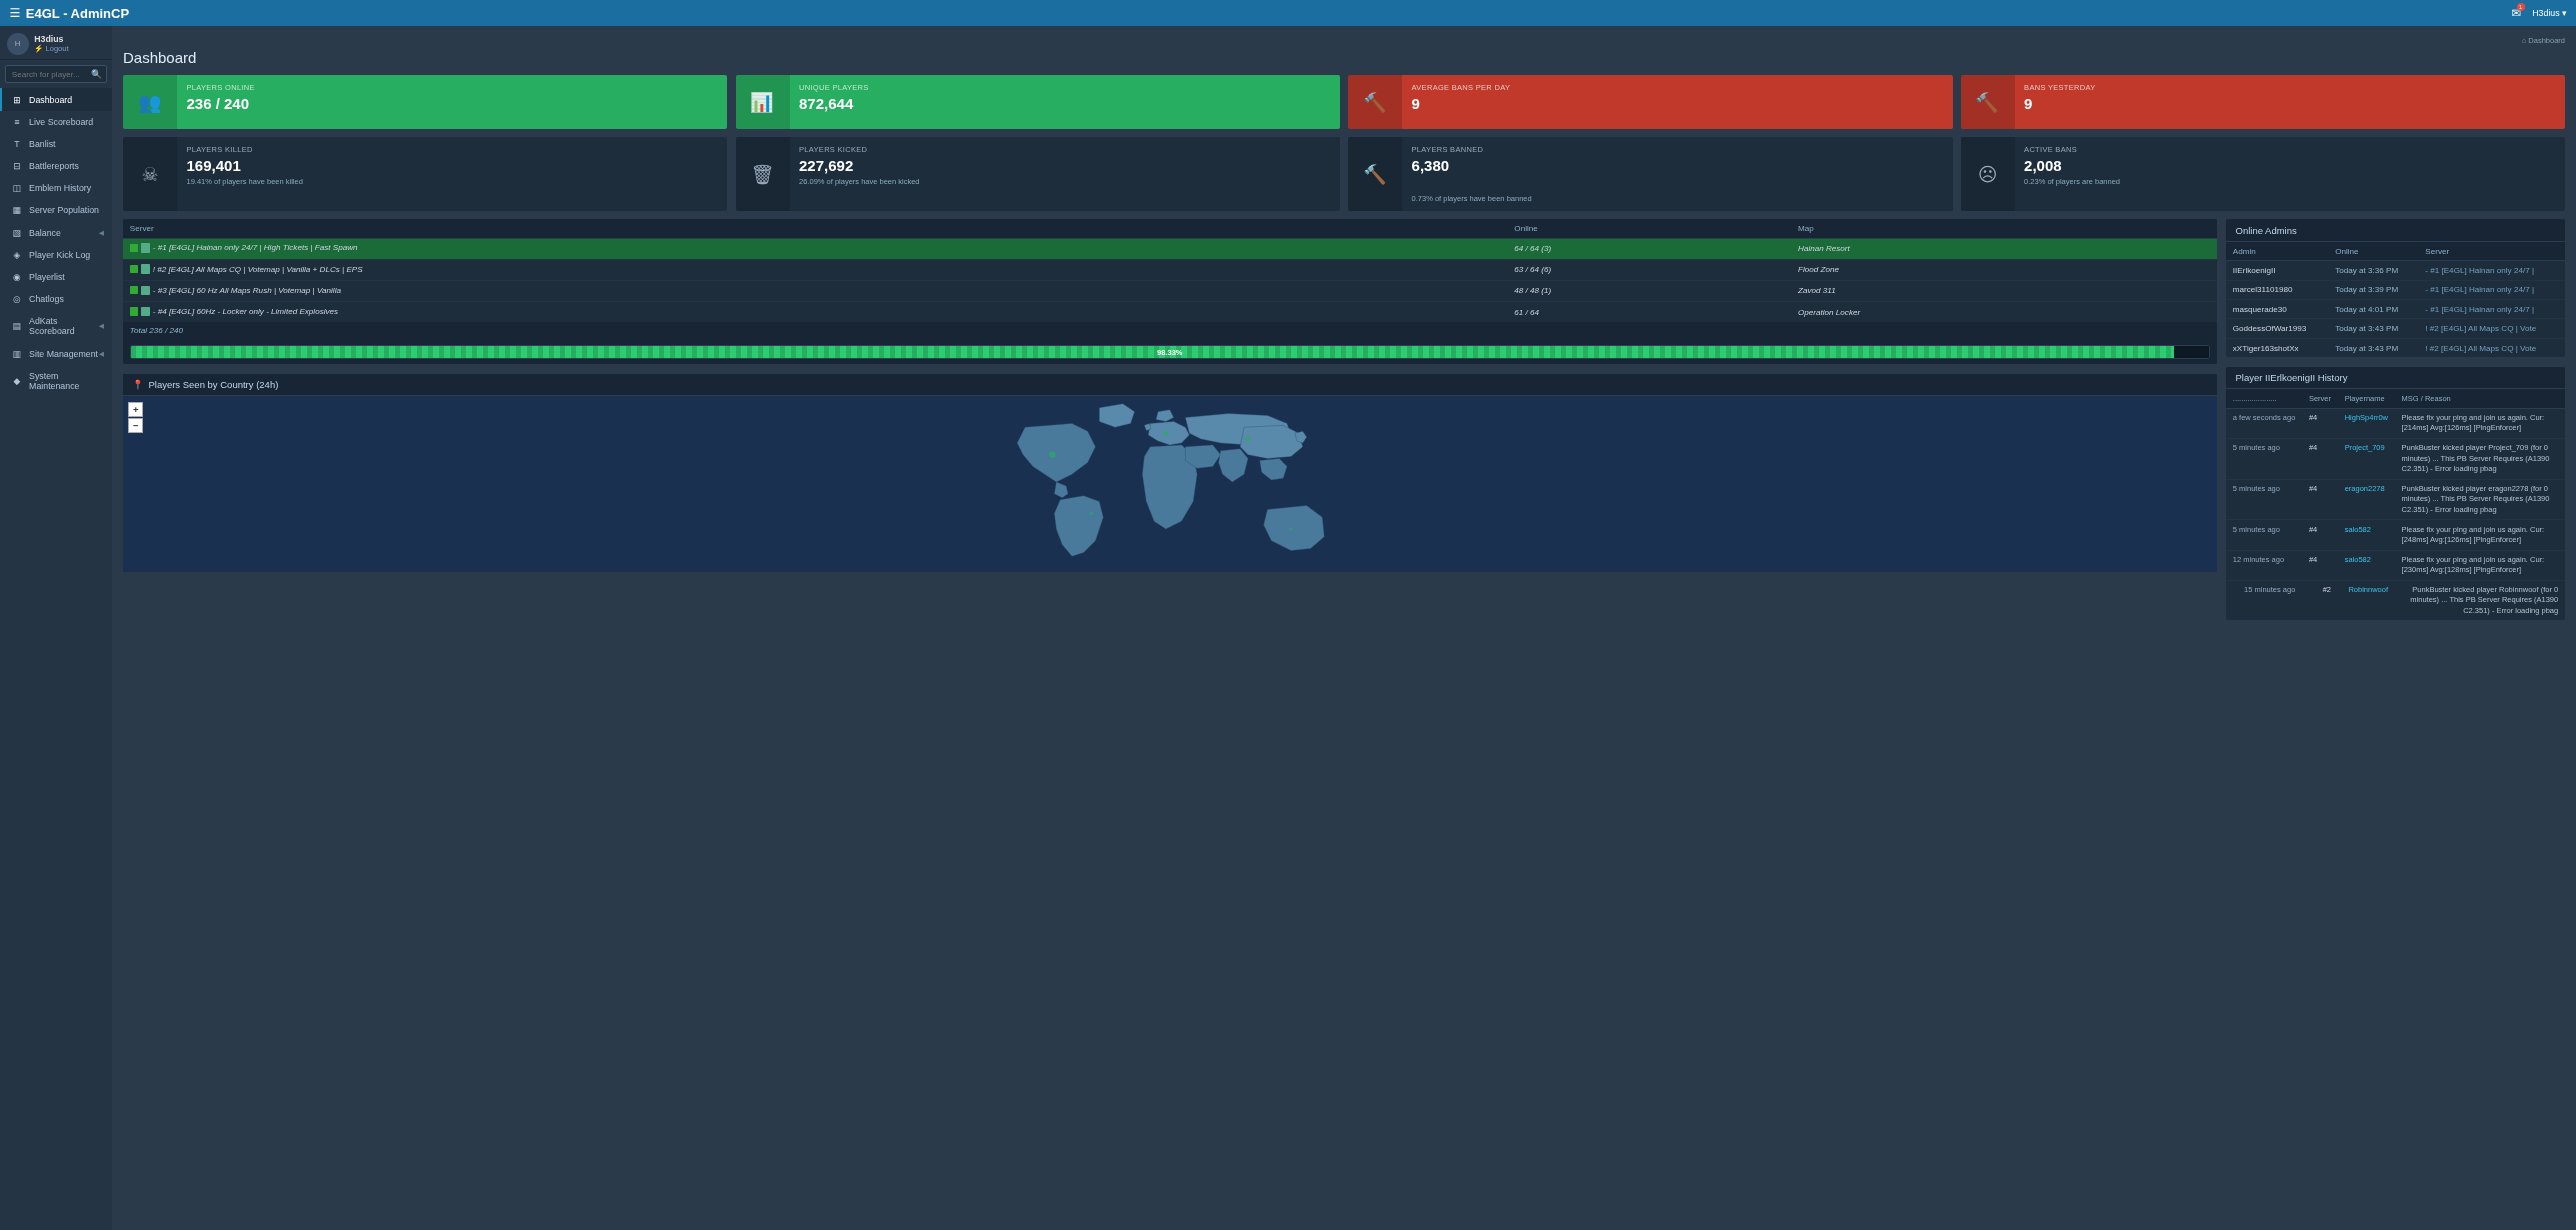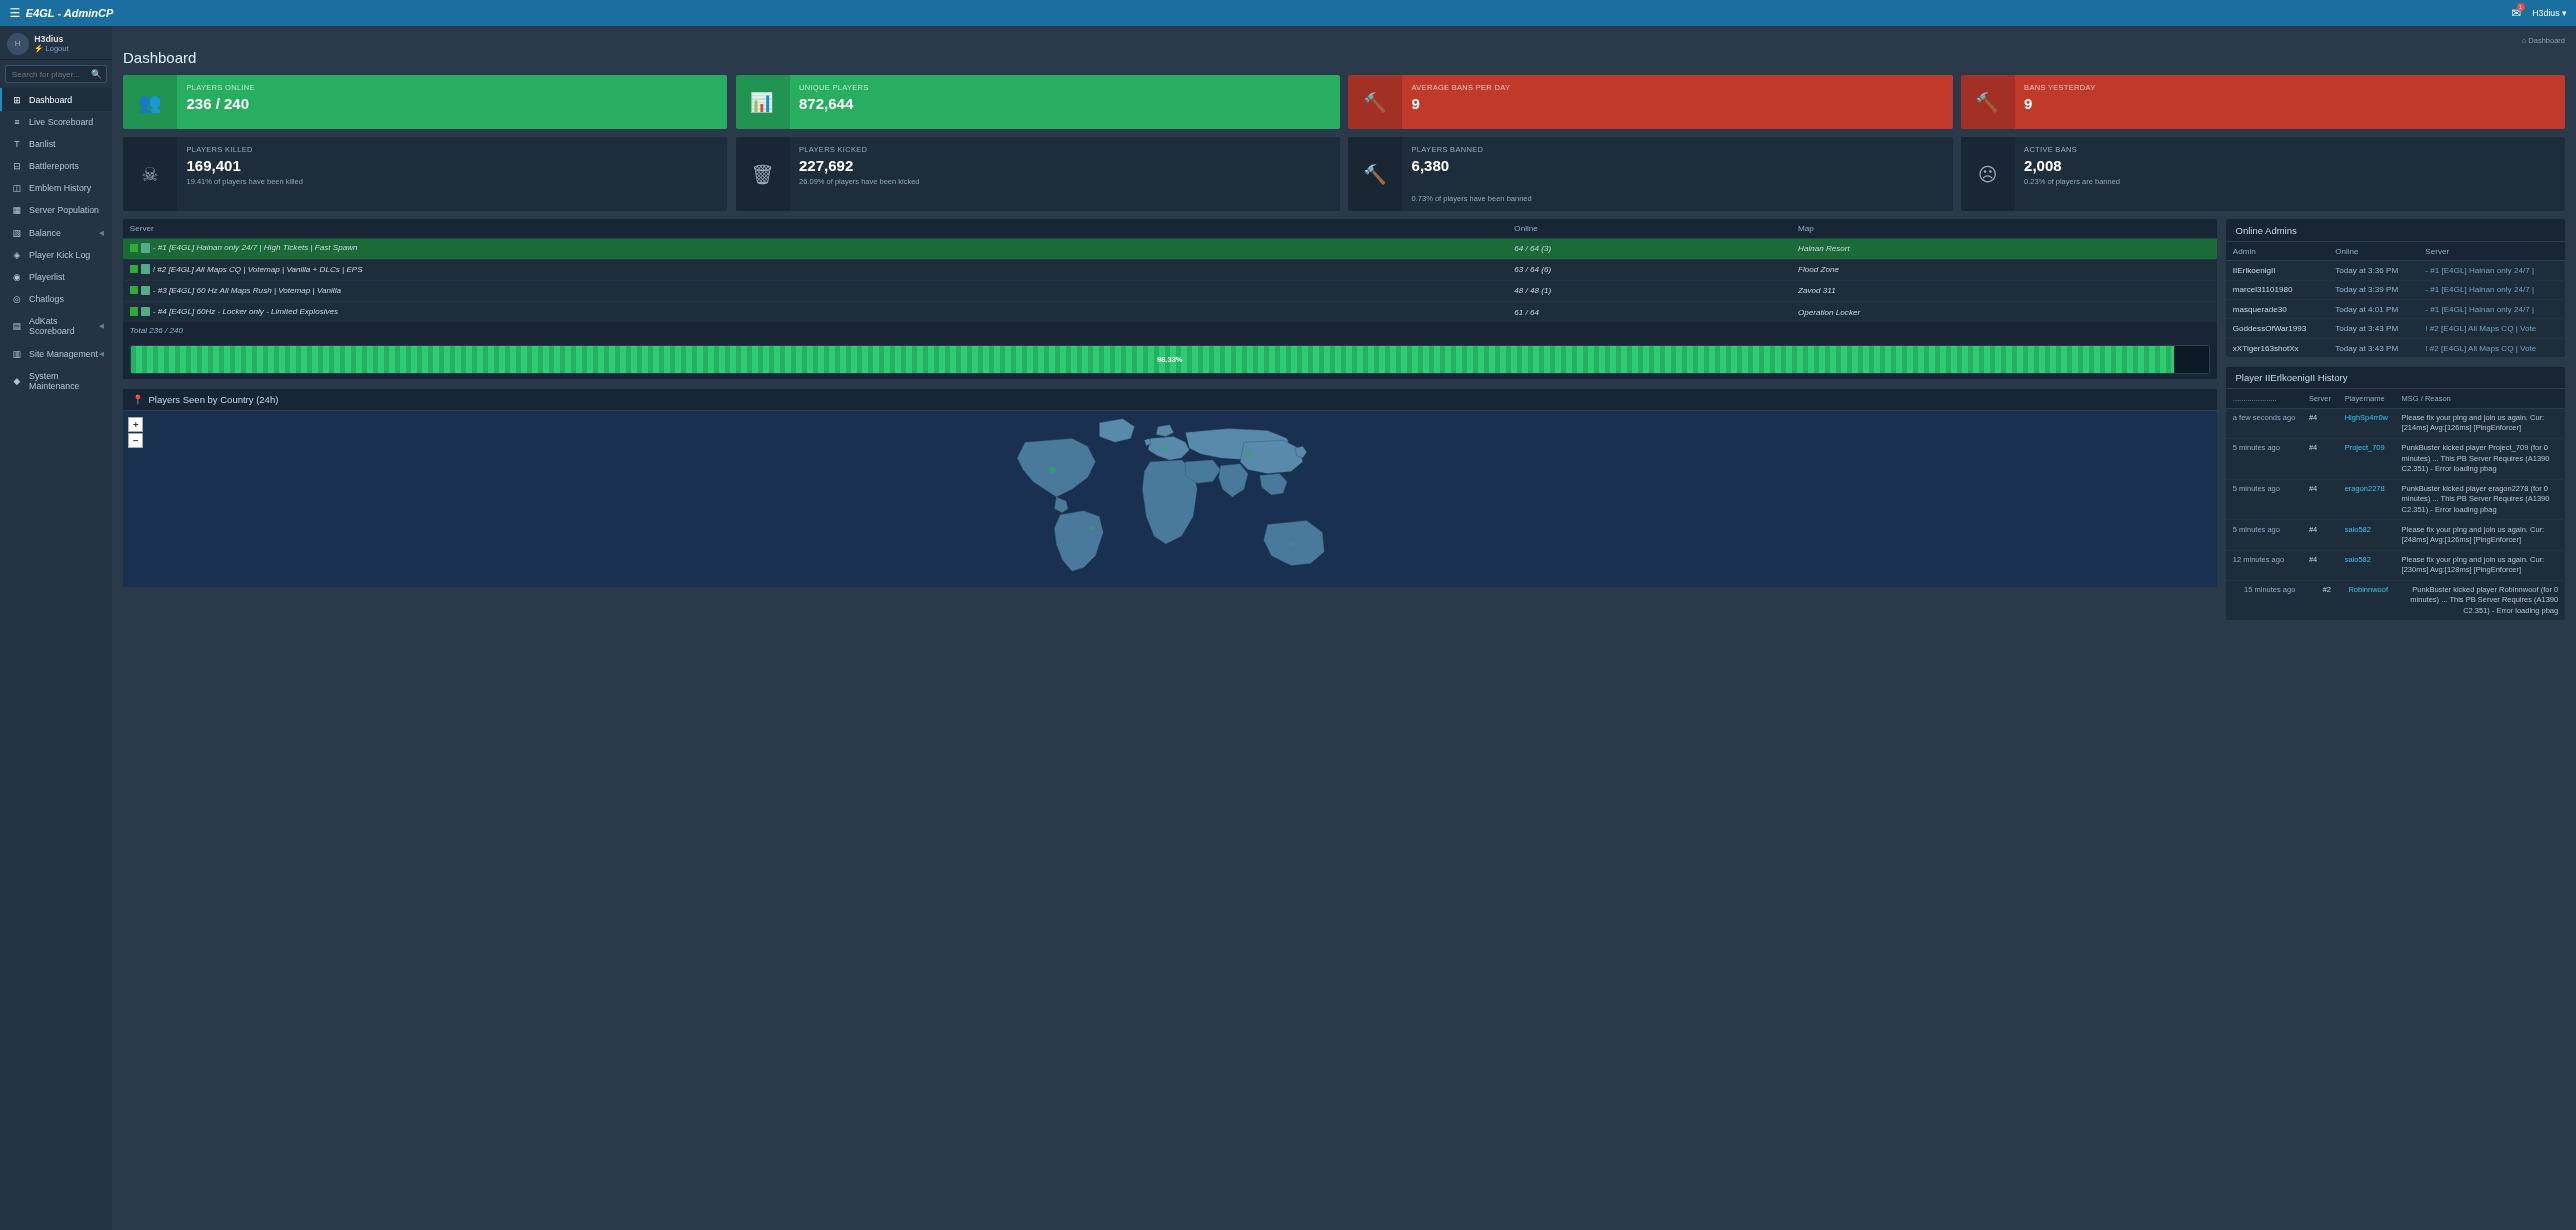--- a/index.html
+++ b/index.html
@@ -1,20 +1,20 @@
 <!DOCTYPE html>
 <html style="font-size:11px"><head>
   <meta charset="utf-8">
   <style>
     * { box-sizing: border-box; margin: 0; padding: 0; }
     body { font-family: 'Segoe UI', Arial, sans-serif; background: #2b3a4a; color: #cdd5e0; font-size: 8.8px; display: flex; flex-direction: column; height: 100vh; overflow: hidden; }
 
     
     .navbar { background: #1a6fa0; display: flex; align-items: center; padding: 0 9.5px; height: 26px; flex-shrink: 0; }
-    .navbar-brand { color: #fff; font-weight: bold; font-size: 11px; flex: 1; font-style: italic; }
+    .navbar-brand { color: #fff; font-weight: bold; font-size: 13px; flex: 1; }
     .navbar-icon { color: #fff; font-size: 12.2px; margin-right: 5.4px; cursor: pointer; }
     .navbar-mail { position: relative; margin-right: 11px; }
     .navbar-mail .badge { position: absolute; top: -2.7px; right: -3.4px; background: #e74c3c; border-radius: 50%; width: 8.1px; height: 8.1px; font-size: 5.4px; color: #fff; display: flex; align-items: center; justify-content: center; }
     .navbar-user { color: #fff; font-size: 8.8px; cursor: pointer; }
 
     
     .main-layout { display: flex; flex: 1; overflow: hidden; }
 
     
     .sidebar { background: #253444; width: 112px; flex-shrink: 0; display: flex; flex-direction: column; overflow-y: auto; }
@@ -61,21 +61,21 @@
     .panel-body { padding: 0; }
 
     
     .pop-table { width: 100%; border-collapse: collapse; }
     .pop-table th { background: #182535; padding: 4.7px 6.8px; text-align: left; font-size: 8.1px; color: #8ab0c8; font-weight: normal; border-bottom: 0.7px solid #2a3d52; }
     .pop-table td { padding: 4.7px 6.8px; border-bottom: 0.7px solid #243344; font-size: 8.1px; vertical-align: middle; font-style: italic; }
     .pop-table tr:last-child td { border-bottom: none; }
     .server-row-green { background: #1a6b38 !important; }
     .pop-total-row td { background: #182535; color: #90b8d0; font-size: 8.1px; padding: 4.1px 6.8px; }
     .progress-bar-wrap { padding: 5.4px 6.8px; background: #182535; }
-    .progress-bar-outer { background: #0d1a26; border-radius: 1.4px; height: 29px; position: relative; overflow: hidden; border: 0.7px solid #2a3d52; }
+    .progress-bar-outer { background: #0d1a26; border-radius: 1.4px; height: 14px; position: relative; overflow: hidden; border: 0.7px solid #2a3d52; }
     .progress-bar-inner { height: 100%; background: repeating-linear-gradient(90deg, #27ae60 0px, #27ae60 5.4px, #2ecc71 5.4px, #2ecc71 11px); }
     .progress-bar-label { position: absolute; top: 50%; left: 50%; transform: translate(-50%, -50%); font-size: 7.5px; color: #fff; font-weight: bold; }
 
     
     .admin-table { width: 100%; border-collapse: collapse; }
     .admin-table th { background: #182535; padding: 4.7px 6.8px; text-align: left; font-size: 8.1px; color: #8ab0c8; font-weight: normal; border-bottom: 0.7px solid #2a3d52; }
     .admin-table td { padding: 4.7px 6.8px; border-bottom: 0.7px solid #243344; font-size: 8.1px; }
     .admin-table tr:last-child td { border-bottom: none; }
 
     

